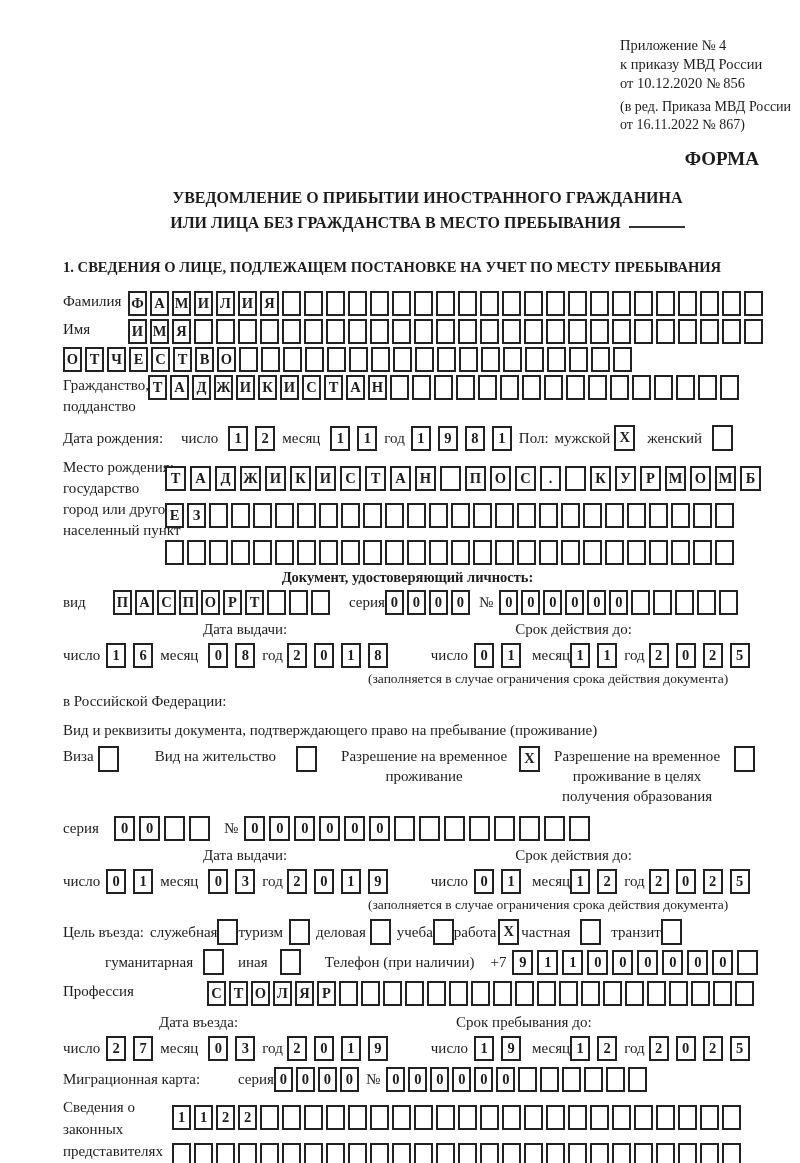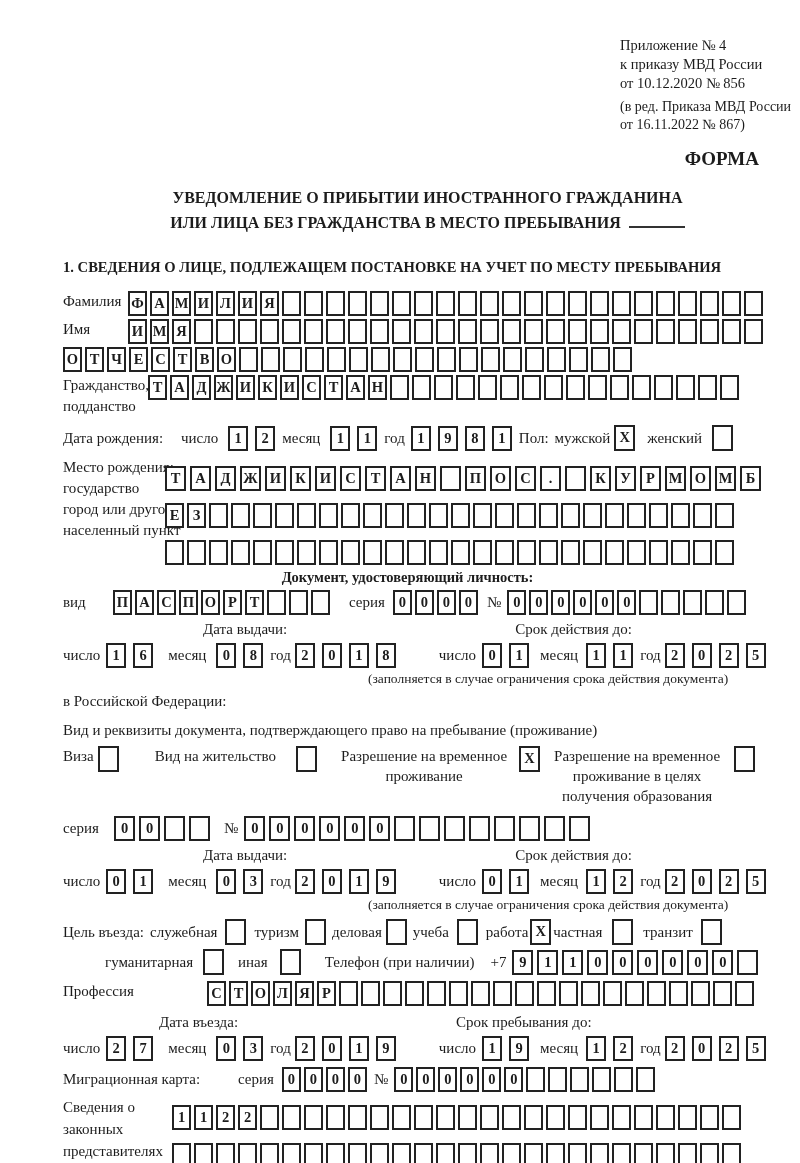--- a/index.html
+++ b/index.html
@@ -22,21 +22,21 @@
   
   .appendix{margin-left:557px;font-size:14.5px;line-height:19px;white-space:nowrap;}
   .edition{margin-left:557px;font-size:14px;line-height:18px;white-space:nowrap;margin-top:5px;}
   .forma{font-weight:bold;font-size:19px;text-align:right;padding-right:33px;margin-top:14px;}
   .title{text-align:center;font-weight:bold;font-size:16px;line-height:25px;margin-top:15px;}
   .title-underline{display:inline-block;width:56px;border-bottom:2px solid #333;height:14px;margin-left:8px;}
   .sec-heading{font-weight:bold;font-size:14.6px;margin-top:24px;margin-bottom:15px;white-space:nowrap;}
   .doc-heading{font-weight:bold;font-size:14.5px;text-align:center;margin:4px 40px 4px 0;}
   .note{font-size:13.5px;}
   .lbl-col{flex:0 0 auto;}
-  .ml2{margin-left:2px}.ml4{margin-left:4px}.ml6{margin-left:6px}.ml8{margin-left:8px}
+  .ml2{margin-left:2px}.ml4{margin-left:4px}.ml6{margin-left:6px}.ml8{margin-left:0}
   .ml10{margin-left:10px}.ml12{margin-left:12px}.ml14{margin-left:14px}.ml16{margin-left:16px}
   .ml20{margin-left:20px}.ml24{margin-left:24px}.ml26{margin-left:36px}.ml36{margin-left:36px}
   .mt4{margin-top:4px}.mt6{margin-top:6px}.mt8{margin-top:8px}.mt10{margin-top:10px}
   .opt-lines{font-size:15px;line-height:20px;text-align:center;}
 </style>
 </head>
 <body>
 
 <div class="page">
 

